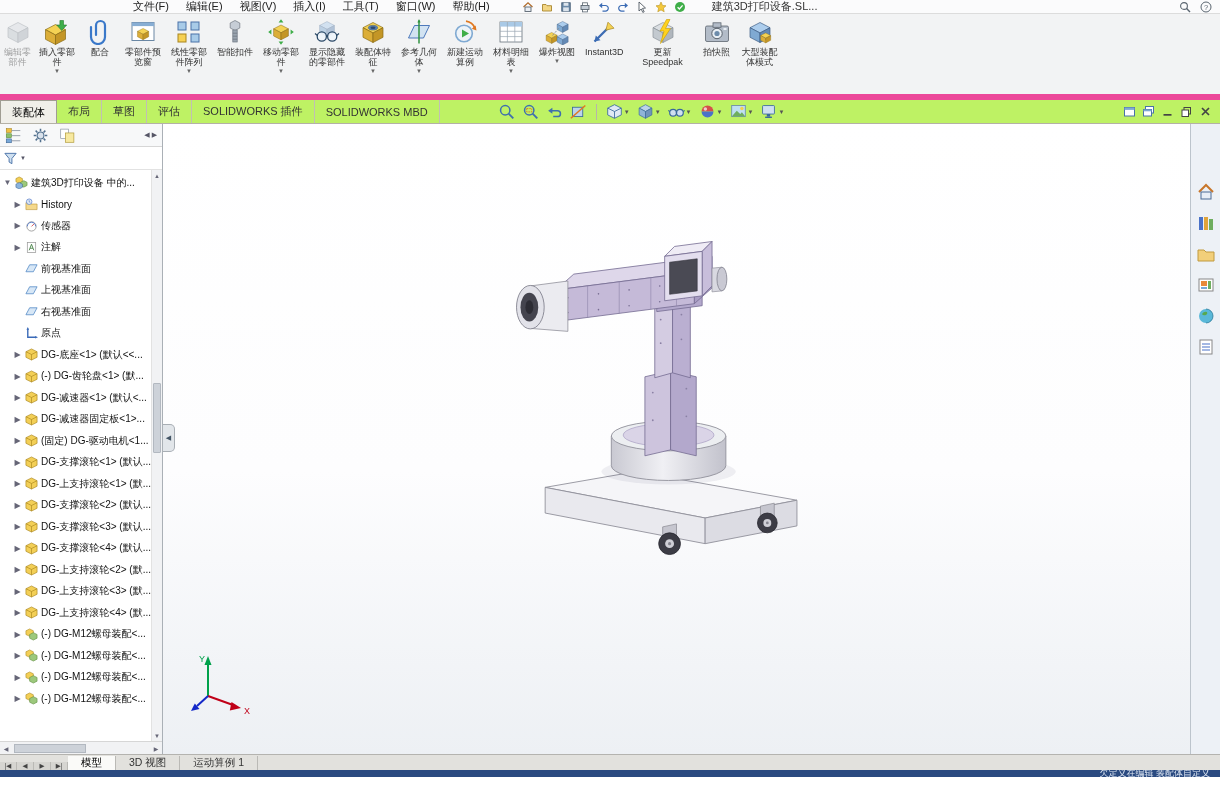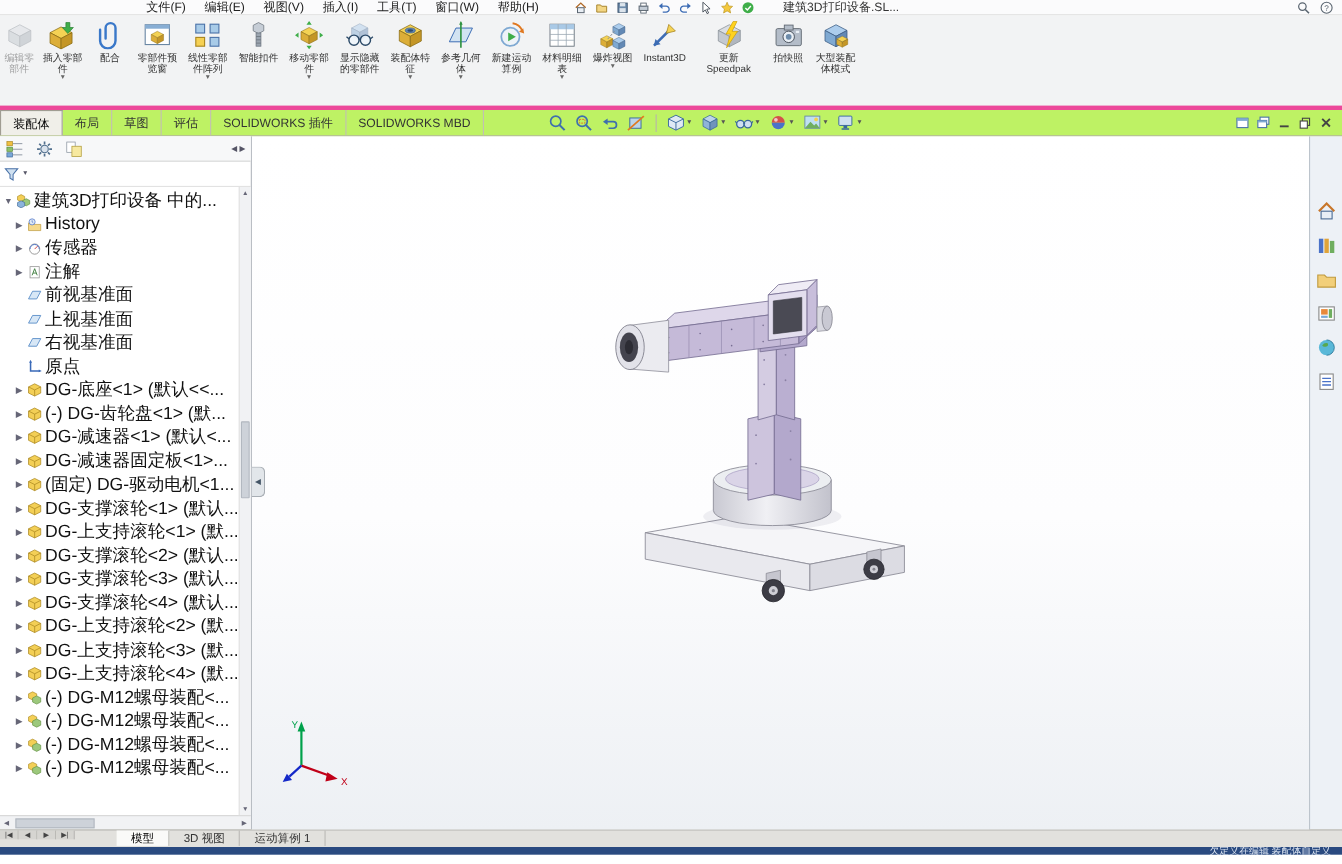--- a/index.html
+++ b/index.html
@@ -13,21 +13,21 @@
 .logo{display:flex;align-items:baseline;gap:2px;margin-right:26px;}
 .logo-ds{color:#e03a2f;font-weight:bold;font-style:italic;font-size:12px;}
 .logo-tx{color:#e03a2f;font-weight:bold;font-size:11.5px;letter-spacing:.4px;margin-top:36px;}
 .menus{display:flex;gap:17px;font-size:11px;color:#222;white-space:nowrap;}
 .qicons{display:flex;gap:7px;align-items:center;margin-left:32px;}
 .qicons .qi svg,.tb-right .qi svg{width:12px;height:12px;display:block;}
 .doc-title{font-size:11px;color:#333;margin-left:26px;white-space:nowrap;}
 .tb-right{margin-left:auto;display:flex;gap:9px;align-items:center;padding-right:3px;}
 
 
-.ribbon{flex:0 0 86px;background:#f2f3f4;border-bottom:4px solid #ec4899;
+.ribbon{flex:0 0 86px;background:#f2f3f4;border-bottom:6px solid #ec4899;
   display:flex;align-items:flex-start;padding:3px 2px 0 0;overflow:hidden;}
 .rbtn{display:flex;flex-direction:column;align-items:center;padding:2px 5px;min-width:40px;}
 .rbtn.first{min-width:0;max-width:34px;overflow:hidden;padding:2px 0 2px 1px;}
 .rbtn.disabled{opacity:.45;}
 .ricon svg{width:26px;height:26px;display:block;}
 .rlabel{font-size:9px;line-height:10px;text-align:center;color:#333;max-width:36px;margin-top:2px;}
 .rlabel.lat{max-width:58px;}
 .rarrow{font-size:6px;color:#666;line-height:7px;margin-top:1px;}
 
 
@@ -53,21 +53,21 @@
 .pfilter{flex:0 0 23px;display:flex;align-items:center;padding:0 3px;border-bottom:1px solid #e2e2e2;gap:2px;}
 .pfilter svg{width:15px;height:15px;display:block;}
 .fcaret{font-size:6px;color:#556;}
 .ptree{flex:1;display:flex;min-height:0;}
 .tree{flex:1;overflow:hidden;padding-top:2px;}
 .trow{height:21.5px;display:flex;align-items:center;gap:3px;padding-left:13px;white-space:nowrap;overflow:hidden;}
 .trow.root{padding-left:3px;}
 .texp{flex:none;width:9px;font-size:8px;color:#667;text-align:center;}
 .tico{display:flex;flex:none;}
 .tico svg{width:13px;height:13px;display:block;}
-.tlabel{font-size:16px;color:#111;}
+.tlabel{font-size:10px;color:#111;}
 .vscroll{flex:0 0 11px;background:#f1f2f4;border-left:1px solid #e2e2e2;position:relative;}
 .sarr{position:absolute;left:0;width:100%;height:11px;font-size:6px;color:#667;display:flex;align-items:center;justify-content:center;}
 .sarr.up{top:0;}.sarr.dn{bottom:0;}
 .vthumb{position:absolute;left:1px;right:1px;top:213px;height:70px;background:#cdd2d9;border:1px solid #b2b8c0;border-radius:1px;}
 .hscroll{flex:0 0 13px;border-top:1px solid #d6d6d6;background:#f1f2f4;display:flex;align-items:stretch;}
 .hsarr{width:12px;font-size:6px;color:#667;display:flex;align-items:center;justify-content:center;}
 .htrack{flex:1;position:relative;}
 .hthumb{position:absolute;left:2px;top:1.5px;bottom:1.5px;width:72px;background:#cdd2d9;border:1px solid #b2b8c0;}
 
 .viewport{flex:1;position:relative;min-width:0;
@@ -76,21 +76,21 @@
 .triad{position:absolute;left:12px;top:526px;width:84px;height:80px;}
 .collapse{position:absolute;left:0;top:300px;width:12px;height:28px;background:#e2e6ea;
   border:1px solid #a8aeb4;border-left:none;border-radius:0 5px 5px 0;
   display:flex;align-items:center;justify-content:center;font-size:7px;color:#456;}
 
 .taskpane{flex:0 0 30px;background:#edf1f6;border-left:1px solid #bcc4cc;
   display:flex;flex-direction:column;align-items:center;padding-top:58px;gap:11px;}
 .tpico svg{width:20px;height:20px;display:block;}
 
 
-.btabs{flex:0 0 16px;background:#e2e1dd;border-top:1px solid #b4b3af;display:flex;align-items:flex-start;font-size:10.5px;gap:38px;}
+.btabs{flex:0 0 16px;background:#e2e1dd;border-top:1px solid #b4b3af;display:flex;align-items:flex-end;font-size:10.5px;}
 .tabnav{display:flex;}
 .tnav{width:17px;display:flex;align-items:center;justify-content:center;font-size:6.5px;color:#444;
   background:#d6d5d1;border-right:1px solid #bab9b5;}
 .doctabs{display:flex;}
 .dtab{display:flex;align-items:center;padding:0 13px;border-right:1px solid #bab9b5;color:#333;}
 .dtab.active{background:#fafaf8;color:#000;}
 .status{flex:0 0 7px;background:#2a4a80;display:flex;align-items:center;justify-content:flex-end;
   padding:0 10px;overflow:hidden;}
 .sitem{font-size:9px;color:#dde6f2;line-height:7px;white-space:nowrap;}
 </style>

